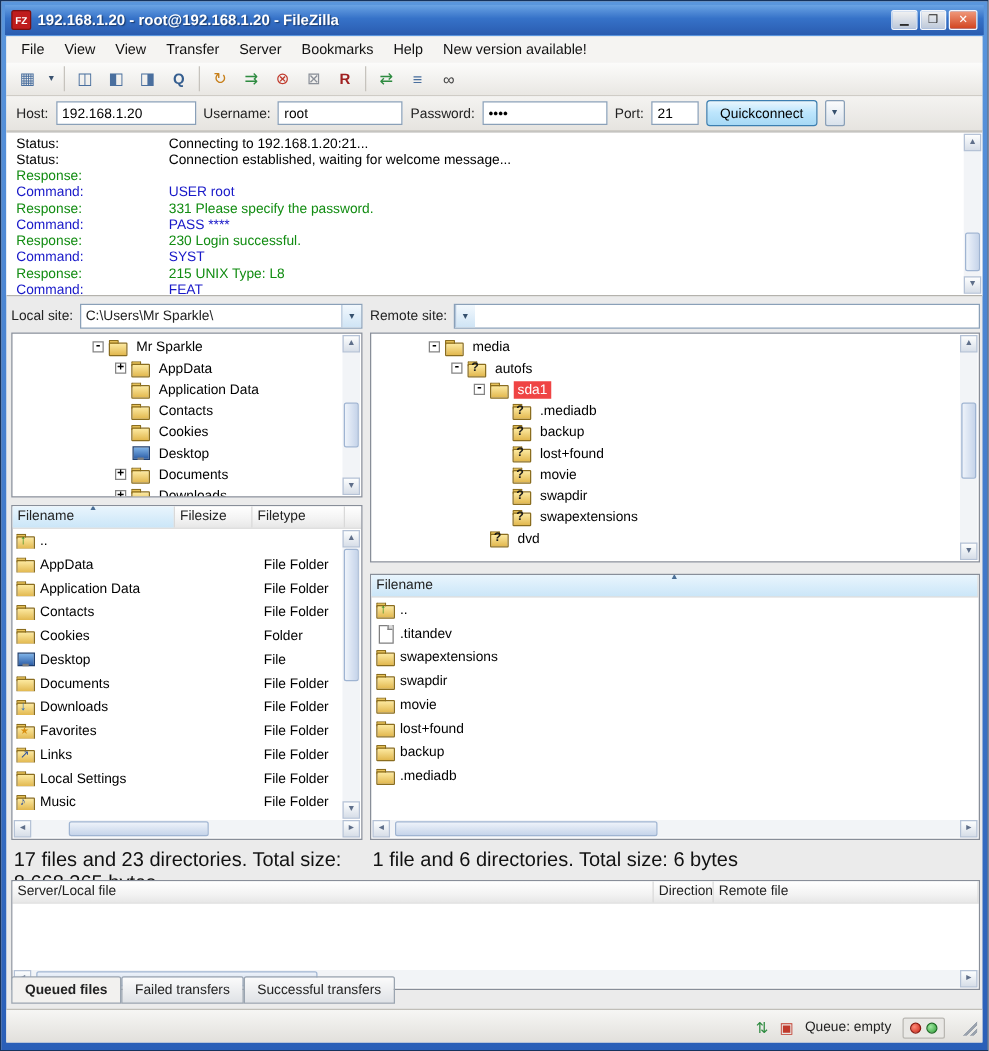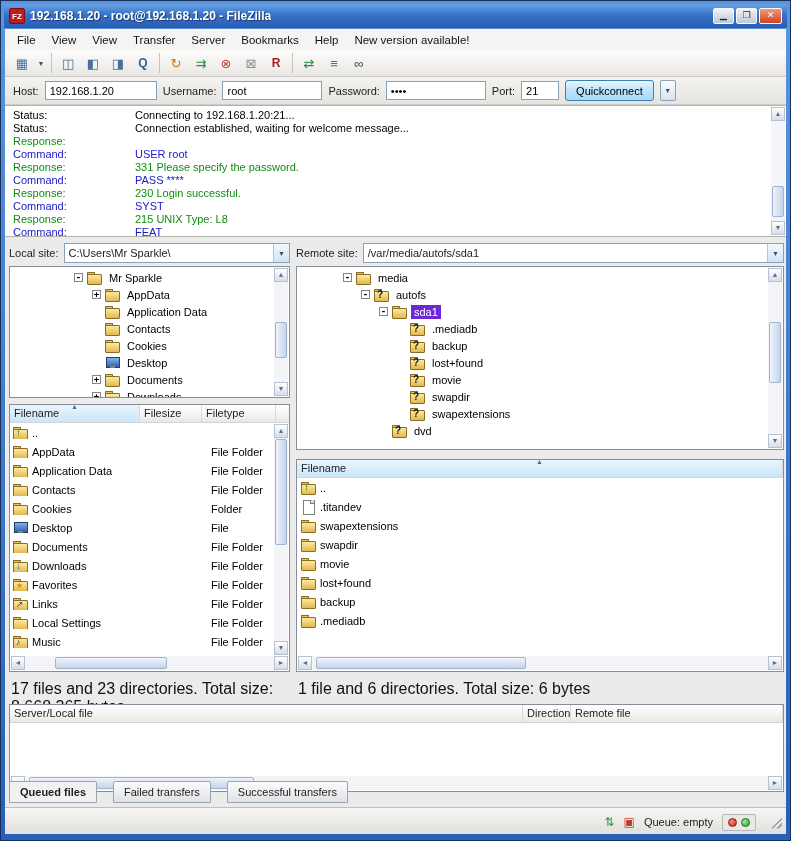--- a/index.html
+++ b/index.html
@@ -93,21 +93,21 @@
   
   .pane { position:absolute; background:#fff; border:1px solid #888e99; overflow:hidden; }
   .tree { font-size:11px; padding:2px 0 0 2px; }
   .trow { display:flex; align-items:center; height:17px; white-space:nowrap; }
   .exp { width:9px; height:9px; flex:none; border:1px solid #848484; background:#fff;
     font:bold 9px/7px "DejaVu Sans Mono",monospace; text-align:center; color:#000; margin-right:4px; }
   .exp.plus::before { content:"+"; } .exp.minus::before { content:"-"; }
   .exp.none { visibility:hidden; }
   .d2{padding-left:26px;} .d3{padding-left:44px;} .d4{padding-left:62px;} .d5{padding-left:80px;} .d6{padding-left:98px;}
   .tl { padding:1px 3px; }
-  .tl.sel { background:#6d28d9; color:#fff; }
+  .tl.sel { background:#ef4444; color:#fff; }
 
   
   .ico { width:15px; height:13px; position:relative; flex:none; margin-right:4px; }
   .ico.folder::before { content:""; position:absolute; left:0; top:1px; width:6px; height:3px;
     background:#e8c35a; border:1px solid #8a6d1f; border-bottom:none; border-radius:1px 1px 0 0; }
   .ico.folder::after { content:""; position:absolute; left:0; top:3px; width:13px; height:9px;
     background:linear-gradient(#fce9a0,#e2b84f); border:1px solid #8a6d1f; border-radius:1px; }
   .ico .ov { position:absolute; z-index:1; left:3px; top:0; font-size:10px; line-height:13px; font-style:normal; }
   .fq .ov::before { content:"?"; font-weight:bold; color:#1a1a1a; }
   .up .ov::before { content:"↑"; font-weight:bold; color:#0a7d0a; }
@@ -137,21 +137,21 @@
   .fname { display:flex; align-items:center; overflow:hidden; }
   .fsize { text-align:right; padding-right:10px; }
   .ftype { padding-left:6px; }
   .rrow { display:flex; align-items:center; height:19px; font-size:11px; padding-left:4px; white-space:nowrap; }
 
   .status-line { position:absolute; font-size:16px; color:#111; padding:8px 2px 0 2px; }
 
   
   .queue-body { position:absolute; left:0; right:0; top:18px; bottom:15px; background:#fff; }
   .qh-direction { width:48px; }
-  .tabsrow { position:absolute; display:flex; gap:16px; align-items:flex-end; }
+  .tabsrow { position:absolute; display:flex; gap:0; align-items:flex-end; }
   .tab { height:22px; padding:4px 10px 0 10px; font-size:11px; color:#222;
     border:1px solid #9aa4b0; border-radius:2px 2px 0 0; background:linear-gradient(#fbfbfb,#dfe2e6); }
   .tab.active { font-weight:bold; background:#f2f1ef; }
 
   
   .statusbar { position:absolute; left:0; right:0; top:778px; height:29px;
     background:linear-gradient(#f6f6f4,#e0deda); border-top:1px solid #c0beb8;
     display:flex; align-items:center; padding:0 4px 0 8px; font-size:11px; color:#222; }
   .sb-right { margin-left:auto; display:flex; align-items:center; gap:9px; }
   .sb-ico { font-size:12px; }
@@ -276,21 +276,20 @@
       <span>Local site:</span>
       <span class="combo">
         <span class="cval">C:\Users\Mr Sparkle\</span>
         <span class="cbtn"></span>
       </span>
     </div>
 
     <div class="sitebar" style="left:291px;top:212px;width:488px;">
       <span>Remote site:</span>
       <span class="combo">
-        <span class="cval">/var/media/autofs/sda1</span>
         <span class="cbtn"></span>
       </span>
     </div>
 
     <div class="pane tree" style="left:4px;top:237px;width:281px;height:132px;">
       <div class="trow d4">
           <span class="exp minus"></span>
           <span class="ico folder"></span>
           <span class="tl">Mr Sparkle</span>
         </div>

